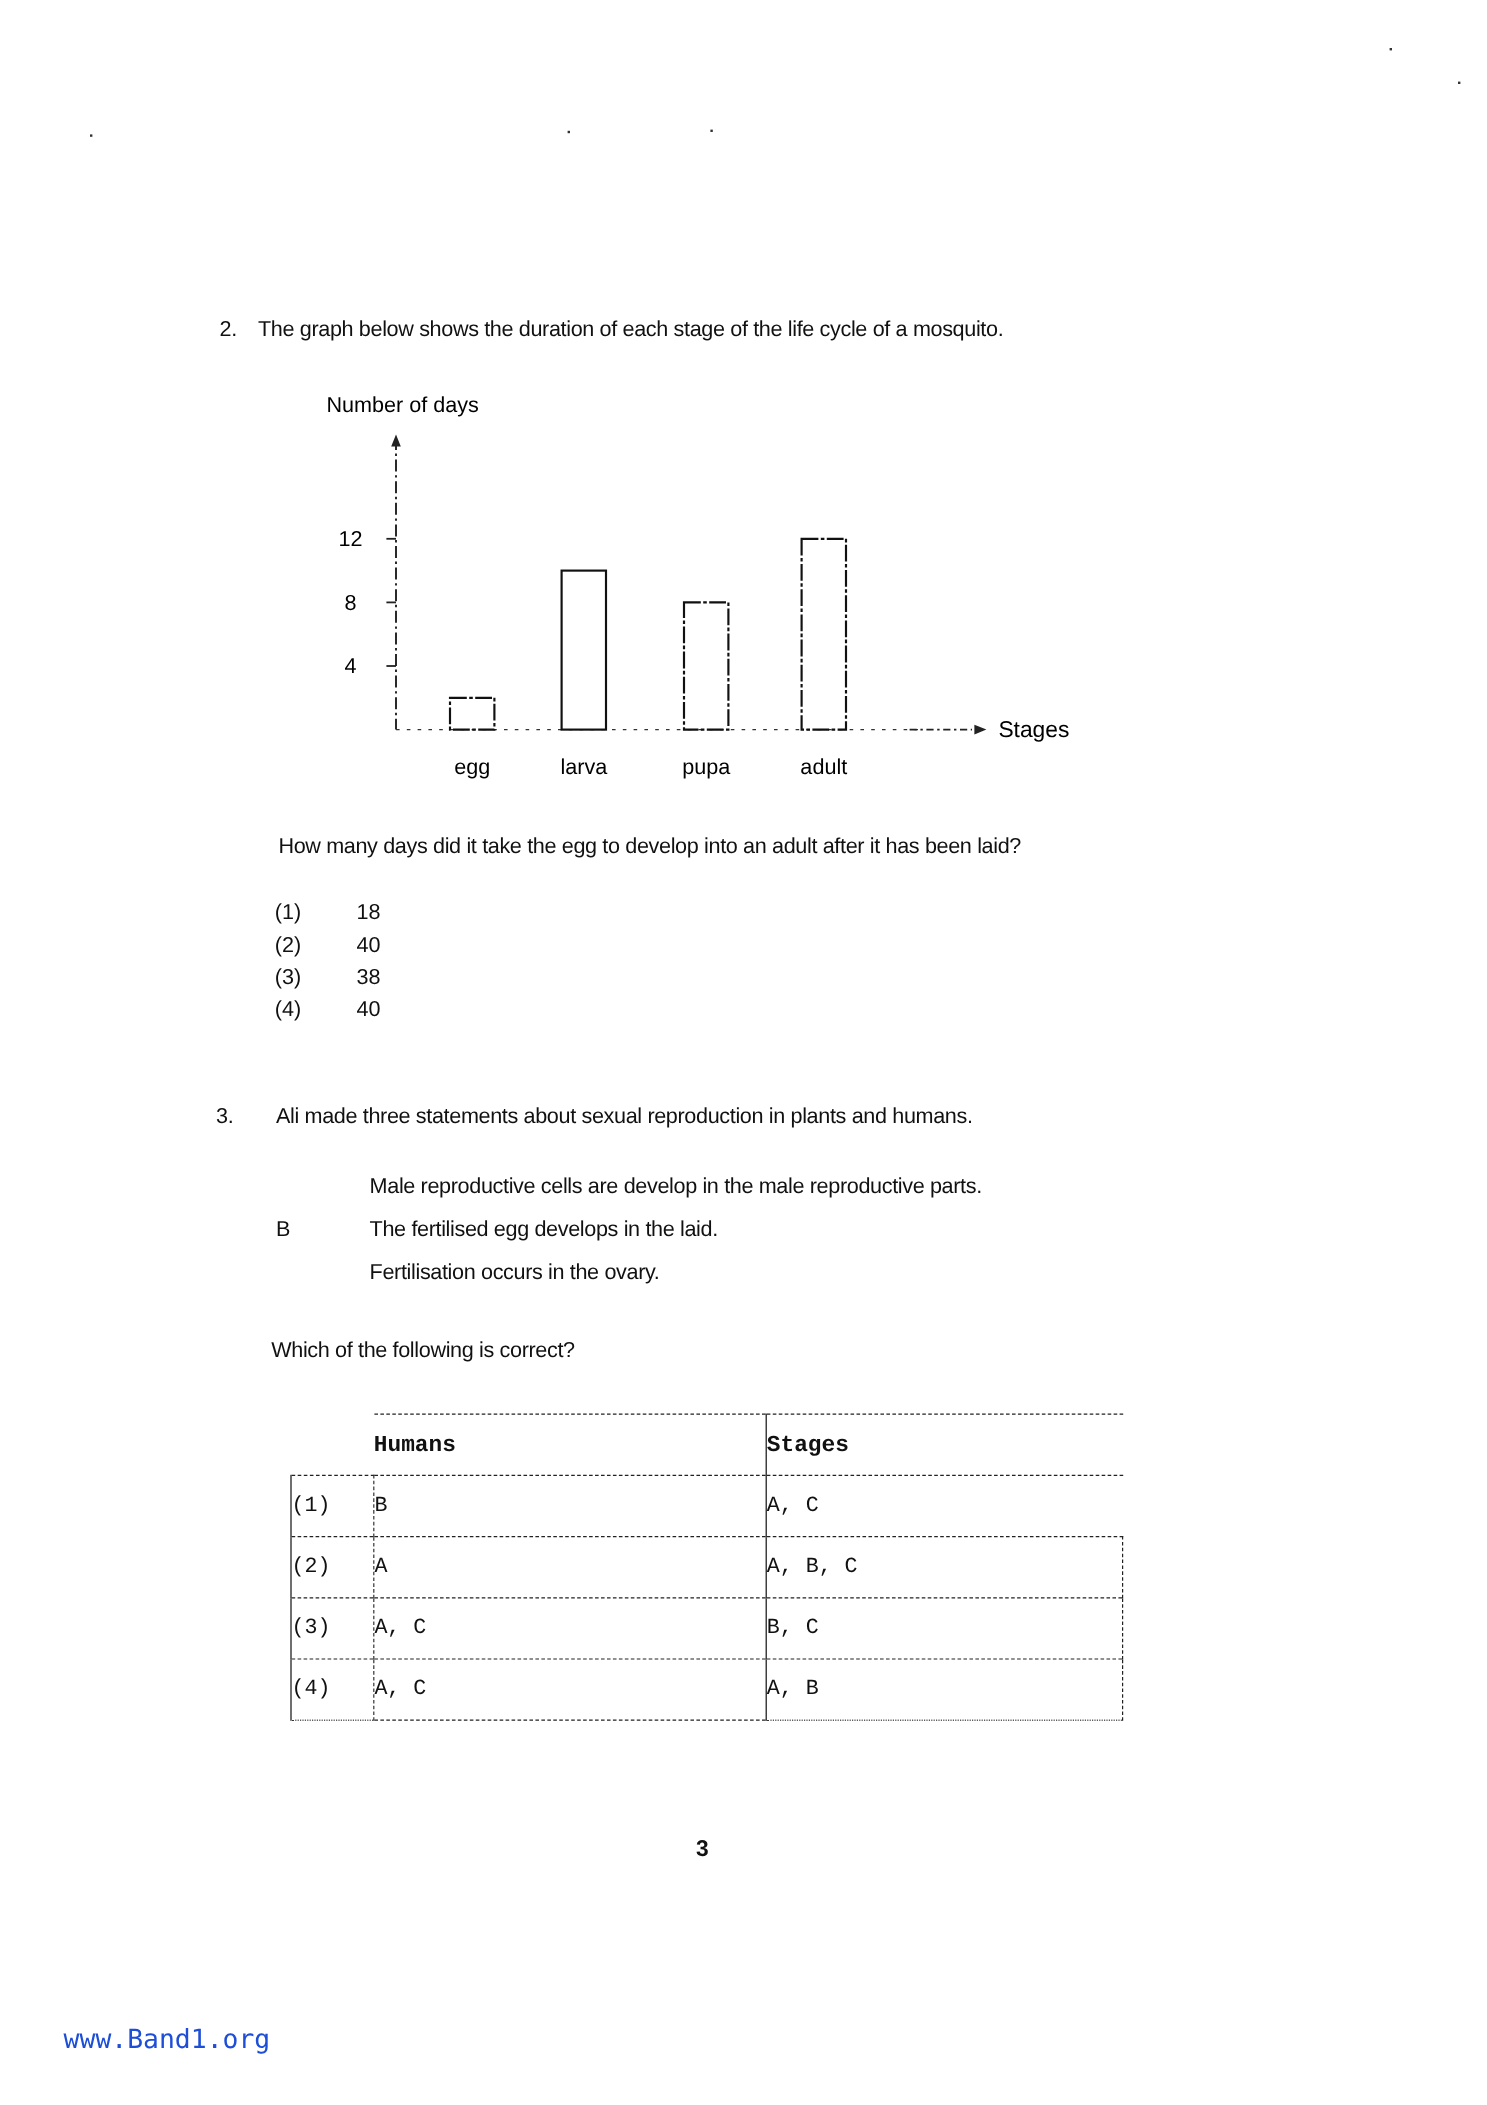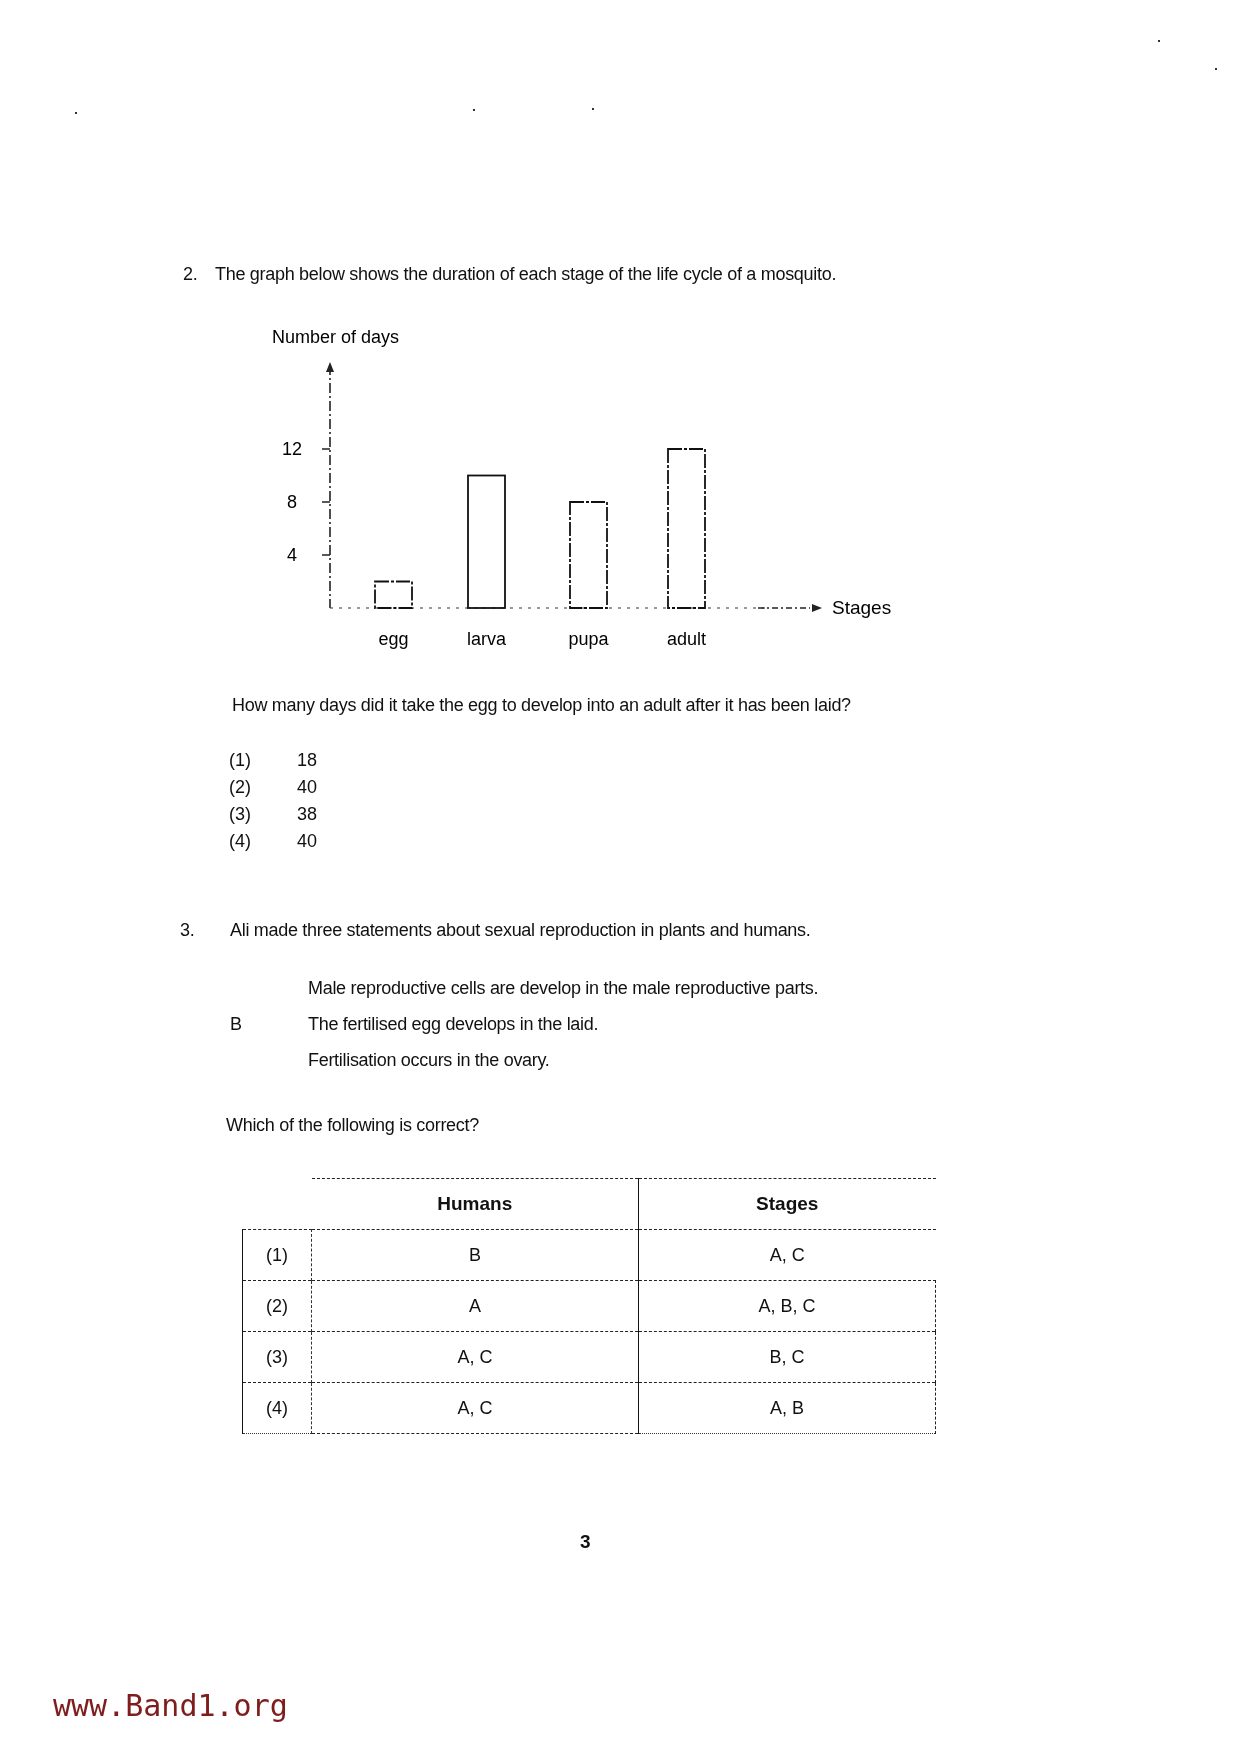--- a/index.html
+++ b/index.html
@@ -5,29 +5,29 @@
   html, body { margin:0; padding:0; background:#ffffff; }
   body { width:1239px; height:1754px; position:relative; overflow:hidden;
          font-family:"Liberation Sans", sans-serif; color:#111; }
   .abs { position:absolute; white-space:nowrap; }
   .txt { font-size:18px; letter-spacing:-0.3px; }
   .speck { position:absolute; width:2px; height:2px; background:#333; }
   #chart { position:absolute; left:250px; top:320px; }
   .opt { position:absolute; font-size:18px; }
   table.ans { position:absolute; left:242px; top:1178px; border-collapse:collapse;
               font-size:18px; }
-  table.ans td, table.ans th { height:50px; text-align:center; padding:0; }
+  table.ans td, table.ans th { height:50px; text-align:left; padding:0;font-family:Liberation Mono, monospace; }
   table.ans th { font-weight:bold; font-size:19px; }
   .c0 { width:68px; border-right:1px dashed #333; }
   .c1 { width:326px; border-right:1.5px solid #111; }
   .c2 { width:296px; }
   .rowb td { border-top:1.5px dashed #222; }
   .tleft { border-left:1.5px solid #111; }
   .tright { border-right:1.5px dashed #222; }
-  .wm { font-family:"DejaVu Sans Mono", monospace; font-size:30px; color:#7f1d1d; }
+  .wm { font-family:"DejaVu Sans Mono", monospace; font-size:22px; color:#1d4ed8; }
 </style>
 </head>
 <body>
 
 <div class="speck" style="left:75px;top:112px"></div>
 <div class="speck" style="left:473px;top:109px"></div>
 <div class="speck" style="left:592px;top:108px"></div>
 <div class="speck" style="left:1158px;top:40px"></div>
 <div class="speck" style="left:1215px;top:68px"></div>
 

